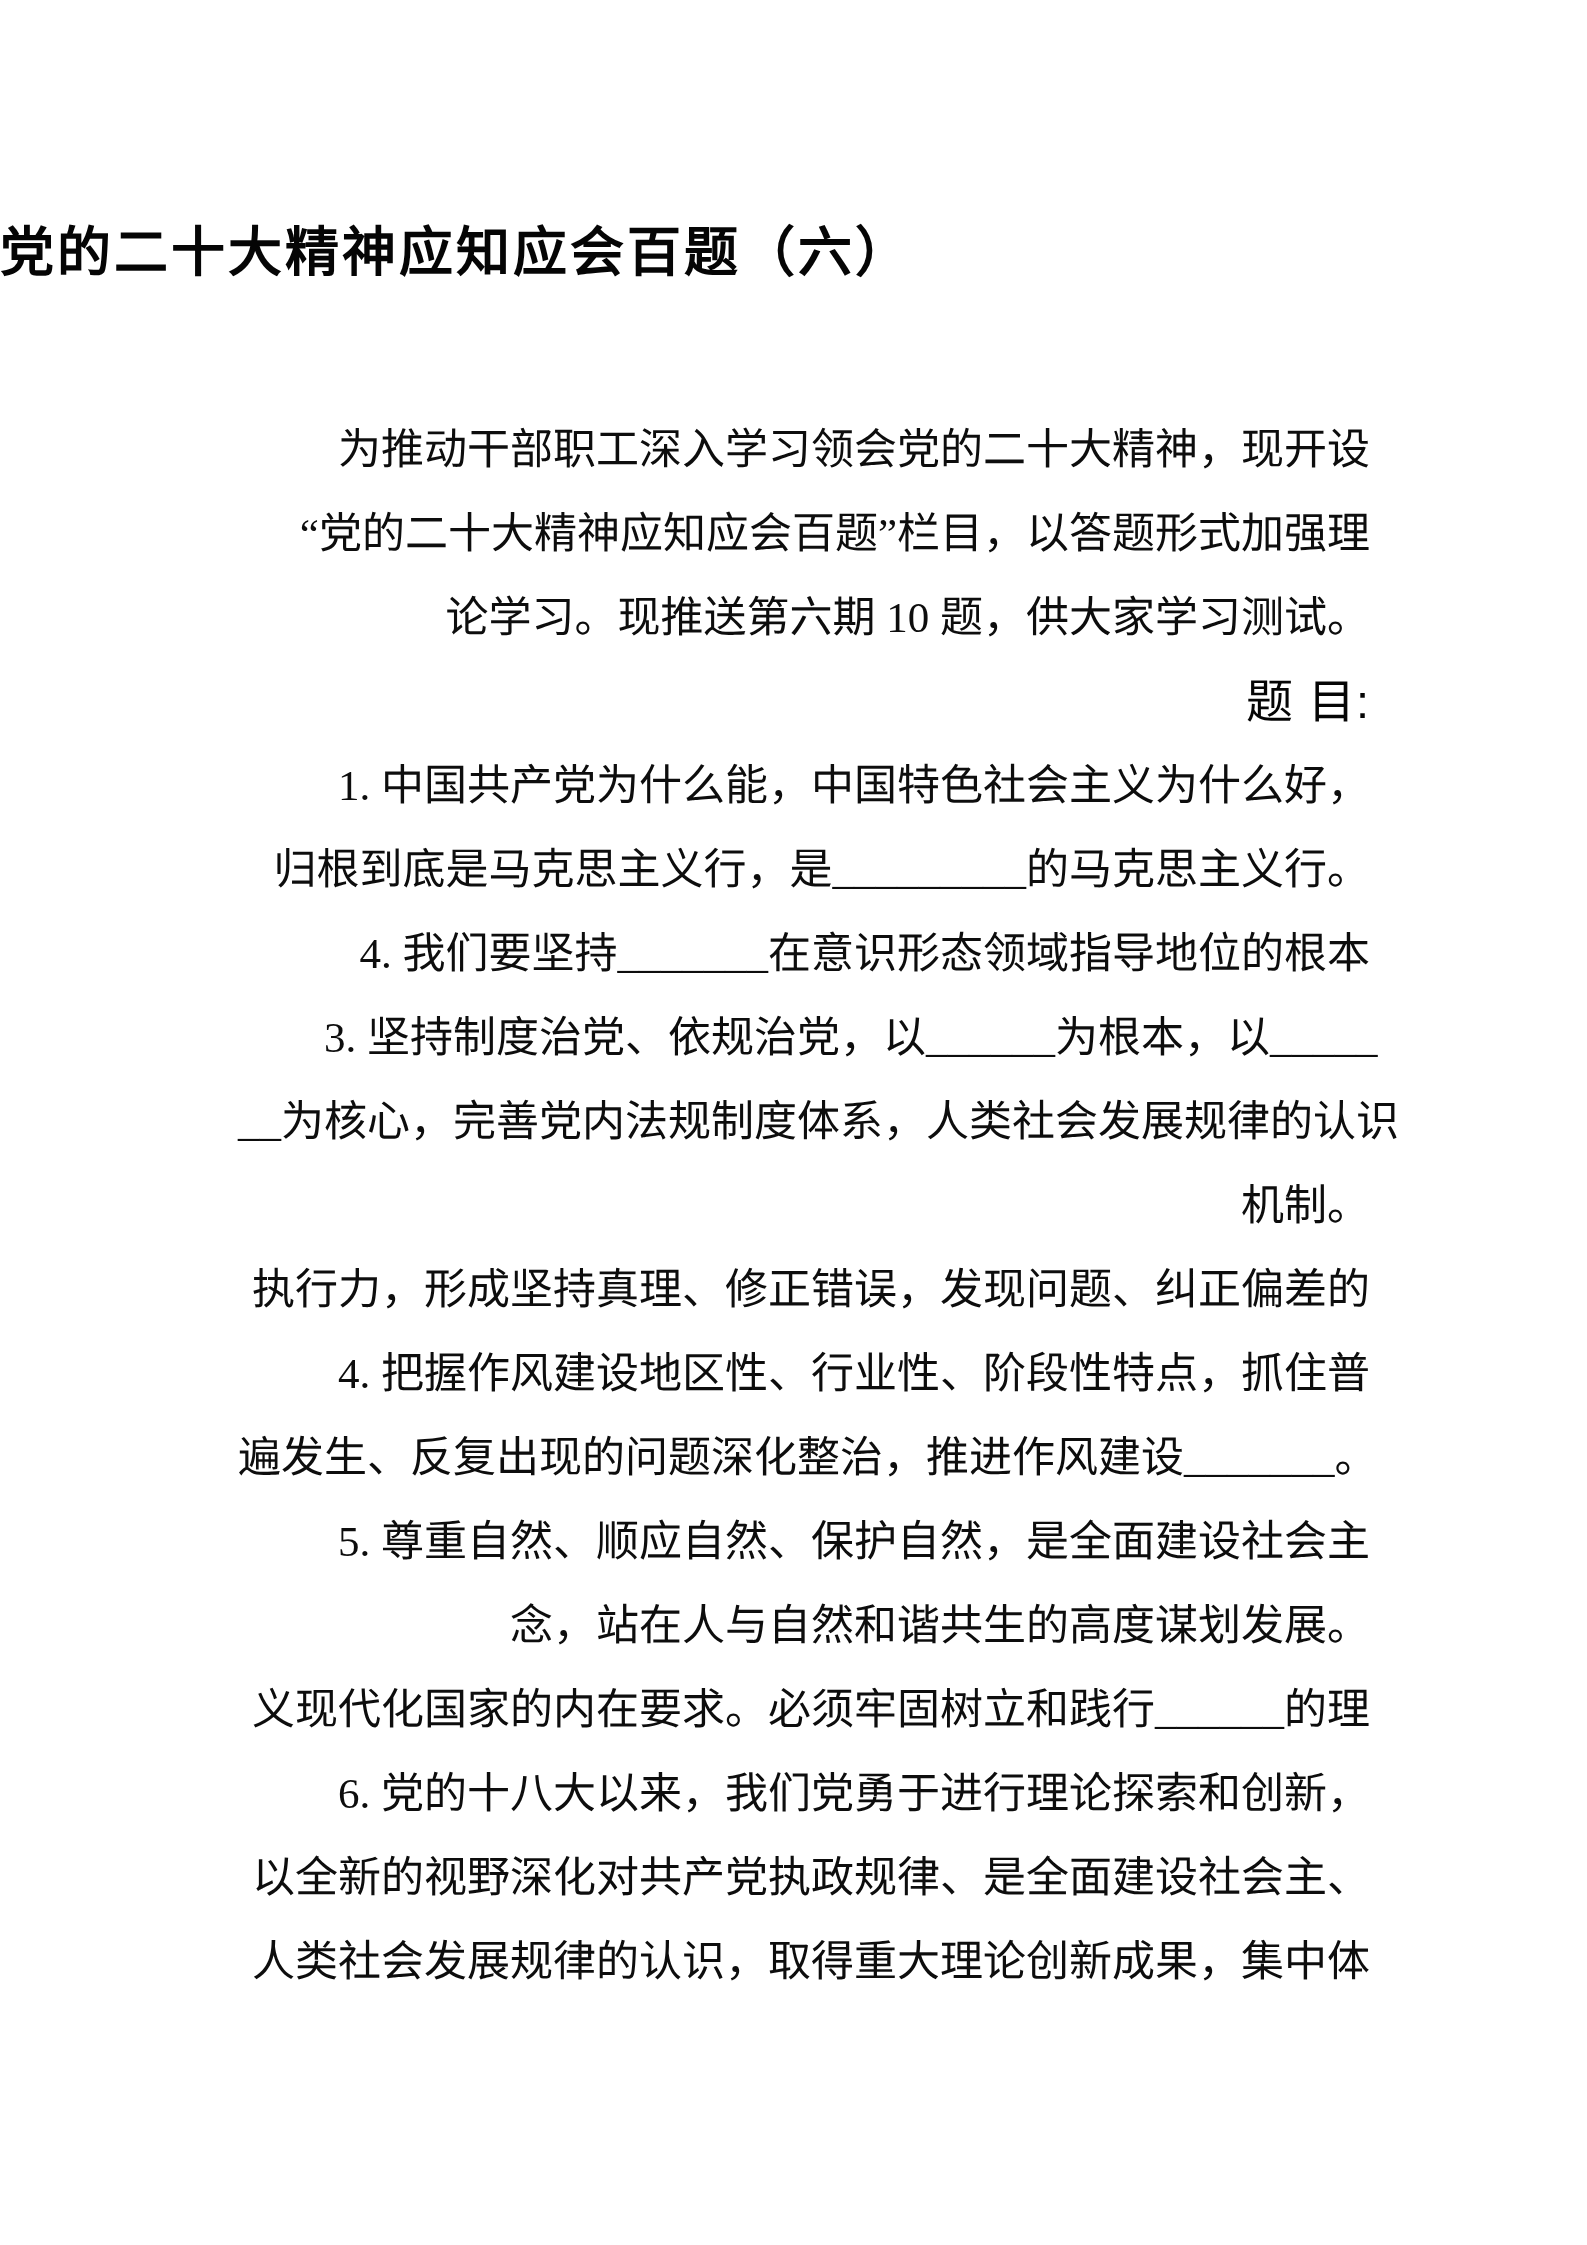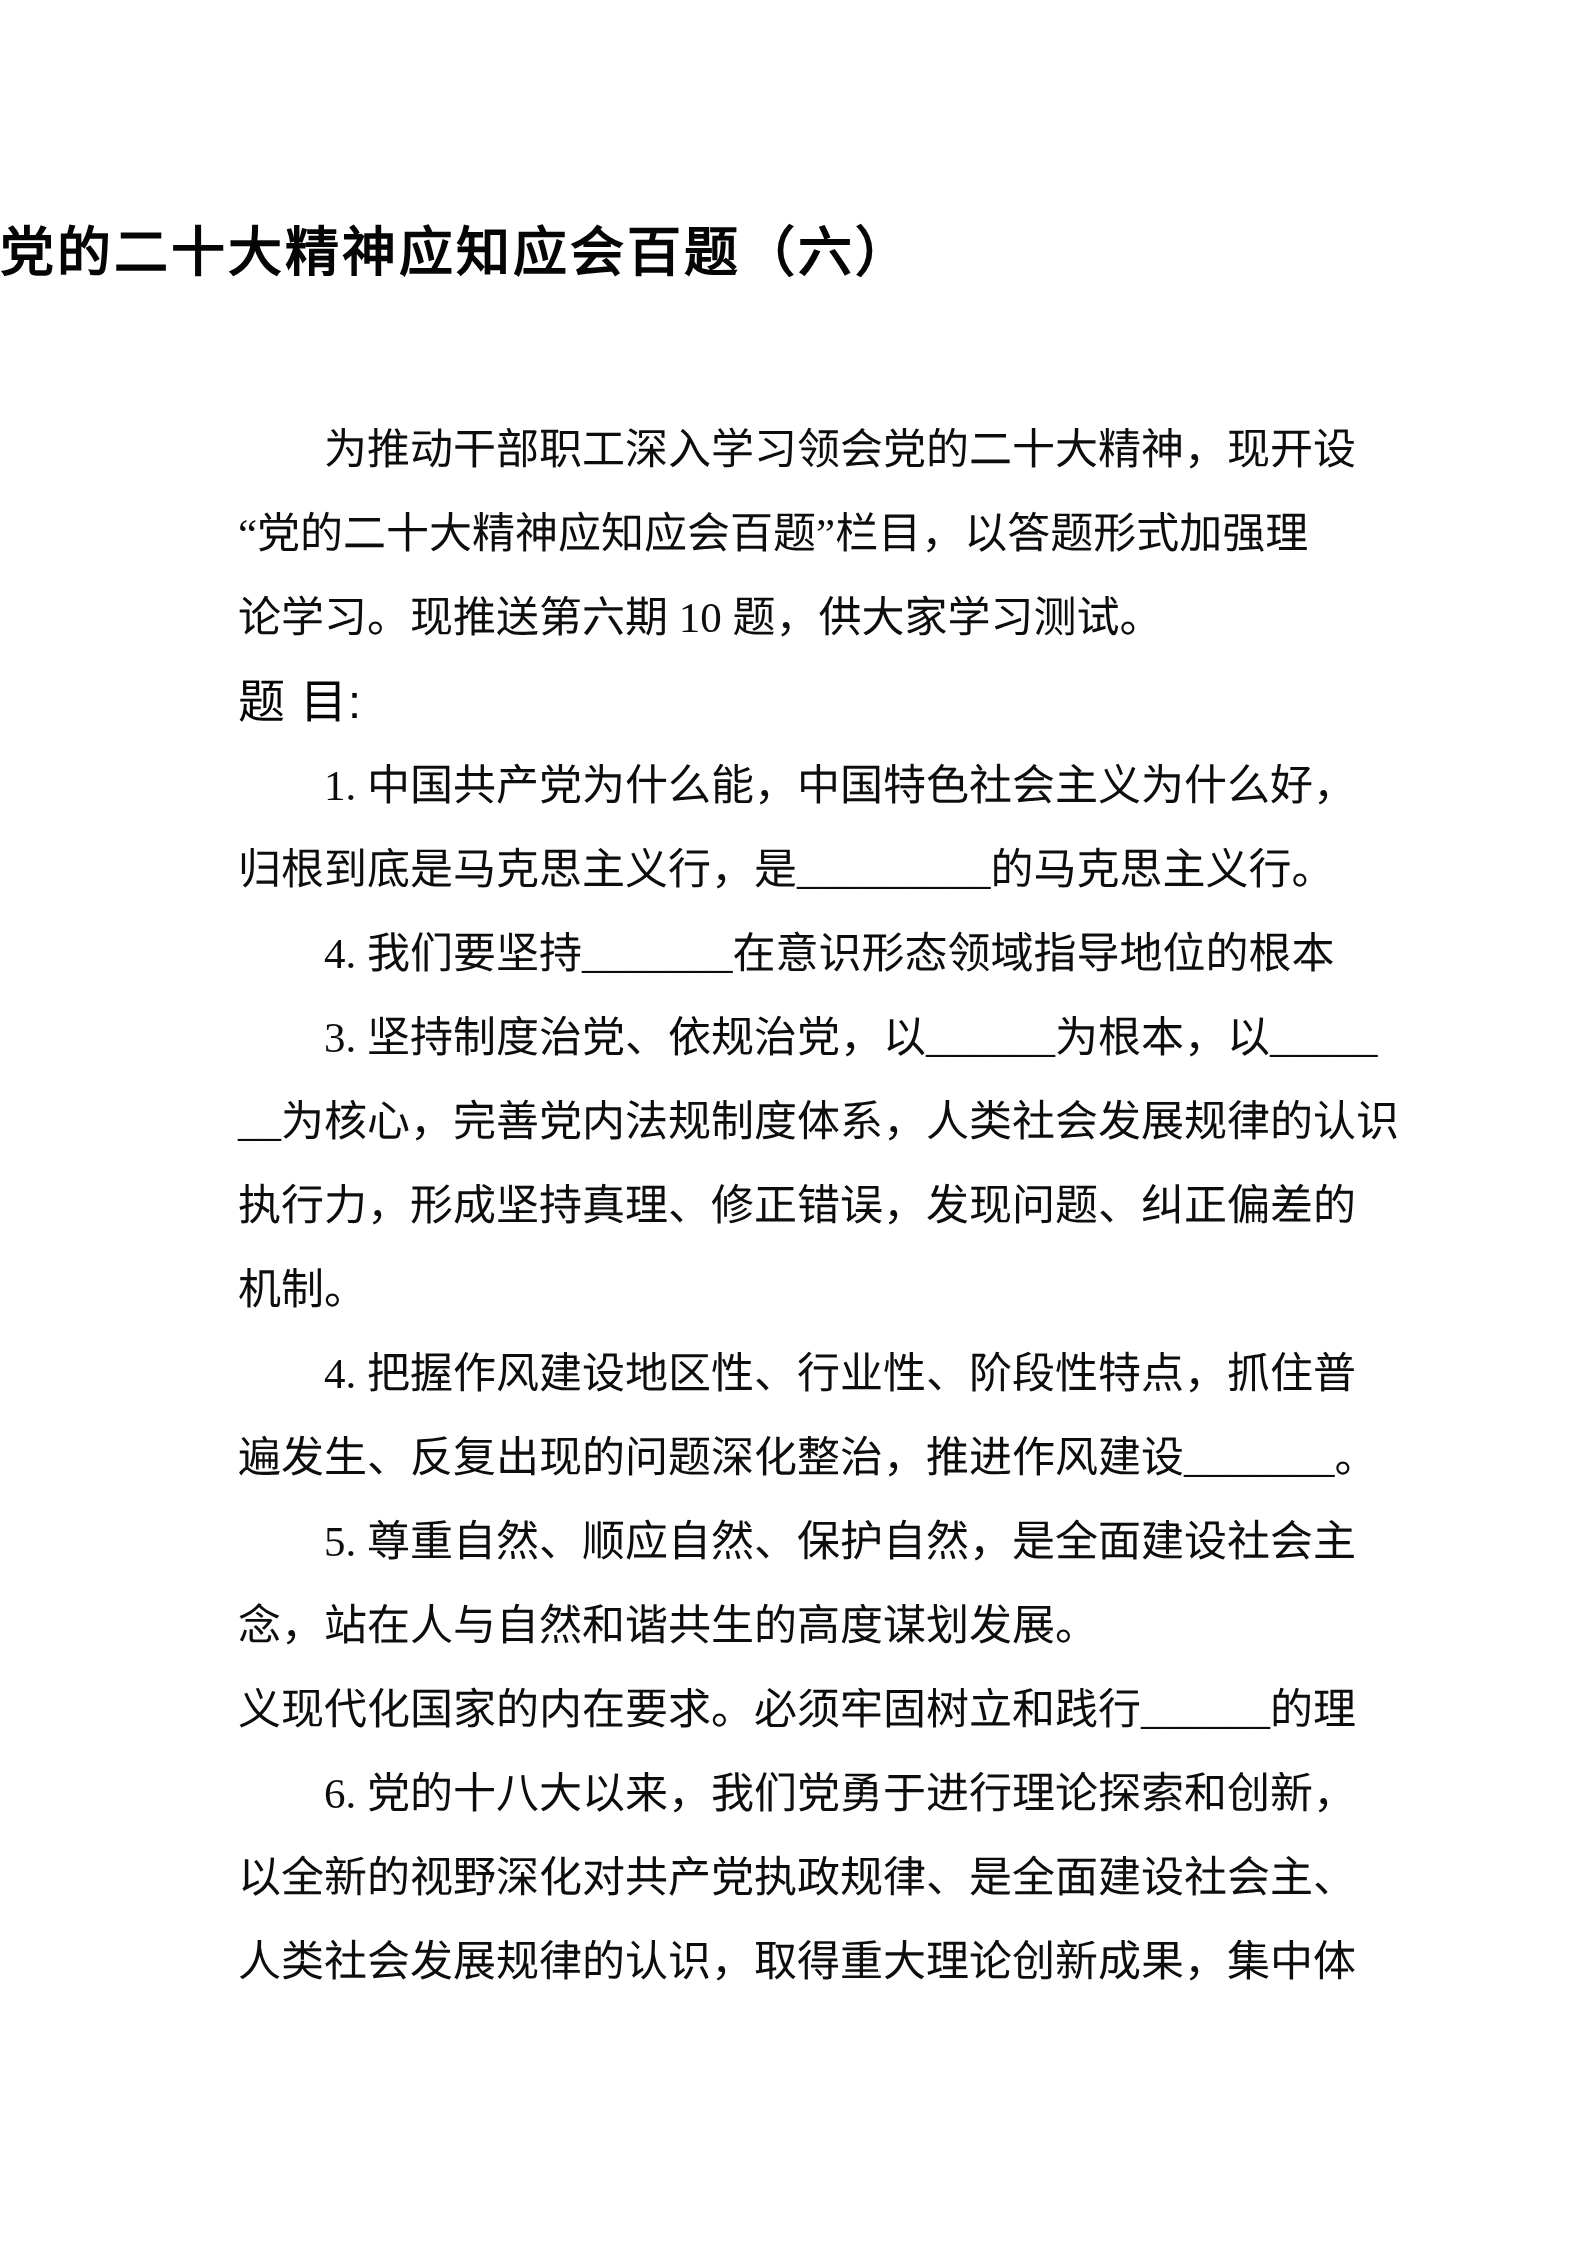--- a/index.html
+++ b/index.html
@@ -27,20 +27,21 @@
     font-size: 54px;
     line-height: 88px;
     letter-spacing: 3px;
     color: #050505;
   }
   .doc-body {
     position: absolute;
     top: 408px;
     left: 238px;
     width: 1132px;
+    text-align: right;
   }
   .para {
     margin: 0;
     padding: 0;
   }
   .line {
     height: 84px;
     line-height: 84px;
     font-size: 43px;
     font-family: "Liberation Serif", serif;
@@ -80,22 +81,22 @@
       <div class="line">归根到底是马克思主义行，是_________的马克思主义行。</div>
     </div>
 
     <div class="para">
       <div class="line indent">4. 我们要坚持_______在意识形态领域指导地位的根本</div>
     </div>
 
     <div class="para">
       <div class="line indent">3. 坚持制度治党、依规治党，以______为根本，以_____</div>
       <div class="line">__为核心，完善党内法规制度体系，人类社会发展规律的认识</div>
+      <div class="line">机制。</div>
       <div class="line">执行力，形成坚持真理、修正错误，发现问题、纠正偏差的</div>
-      <div class="line">机制。</div>
     </div>
 
     <div class="para">
       <div class="line indent">4. 把握作风建设地区性、行业性、阶段性特点，抓住普</div>
       <div class="line">遍发生、反复出现的问题深化整治，推进作风建设_______。</div>
     </div>
 
     <div class="para">
       <div class="line indent">5. 尊重自然、顺应自然、保护自然，是全面建设社会主</div>
       <div class="line">念，站在人与自然和谐共生的高度谋划发展。</div>

